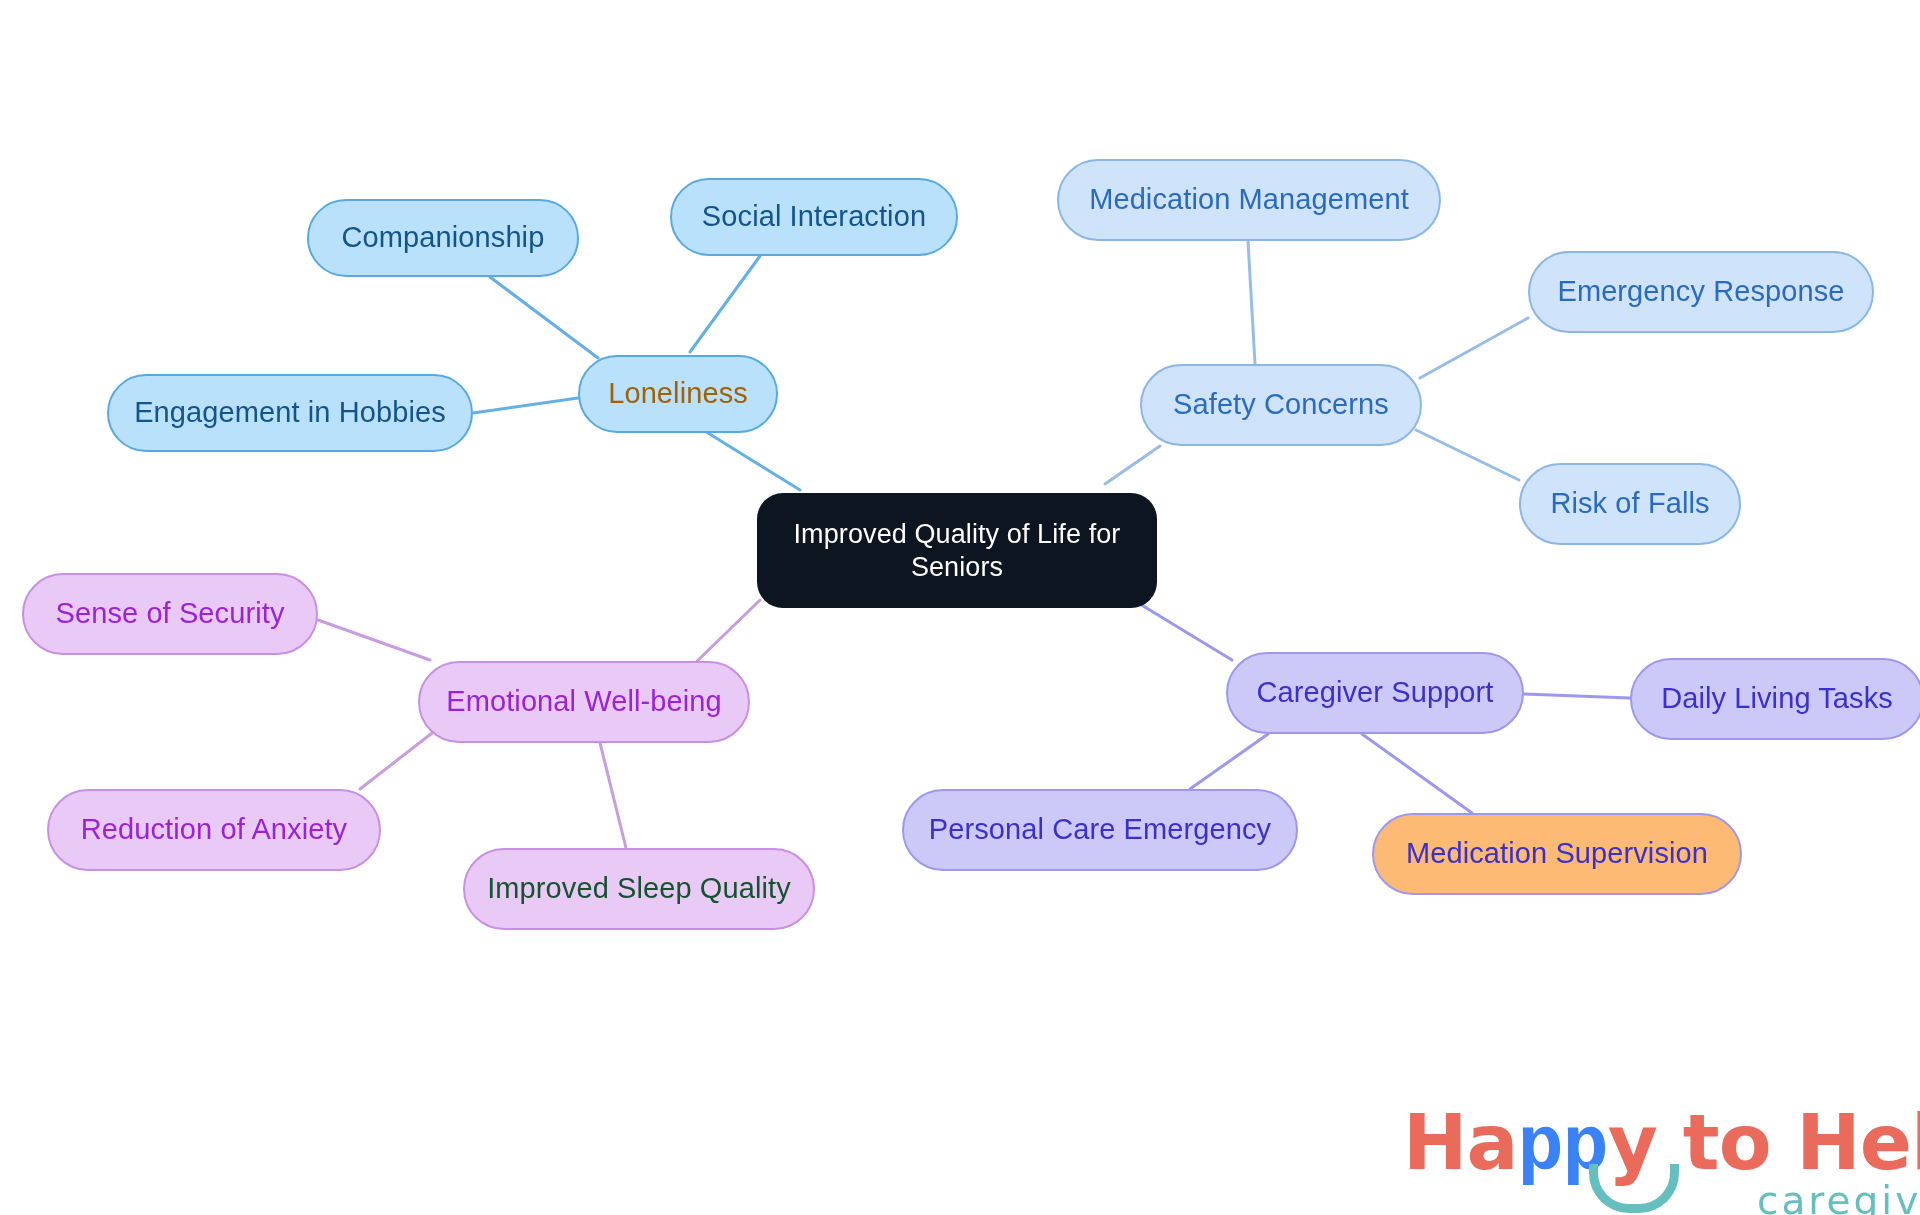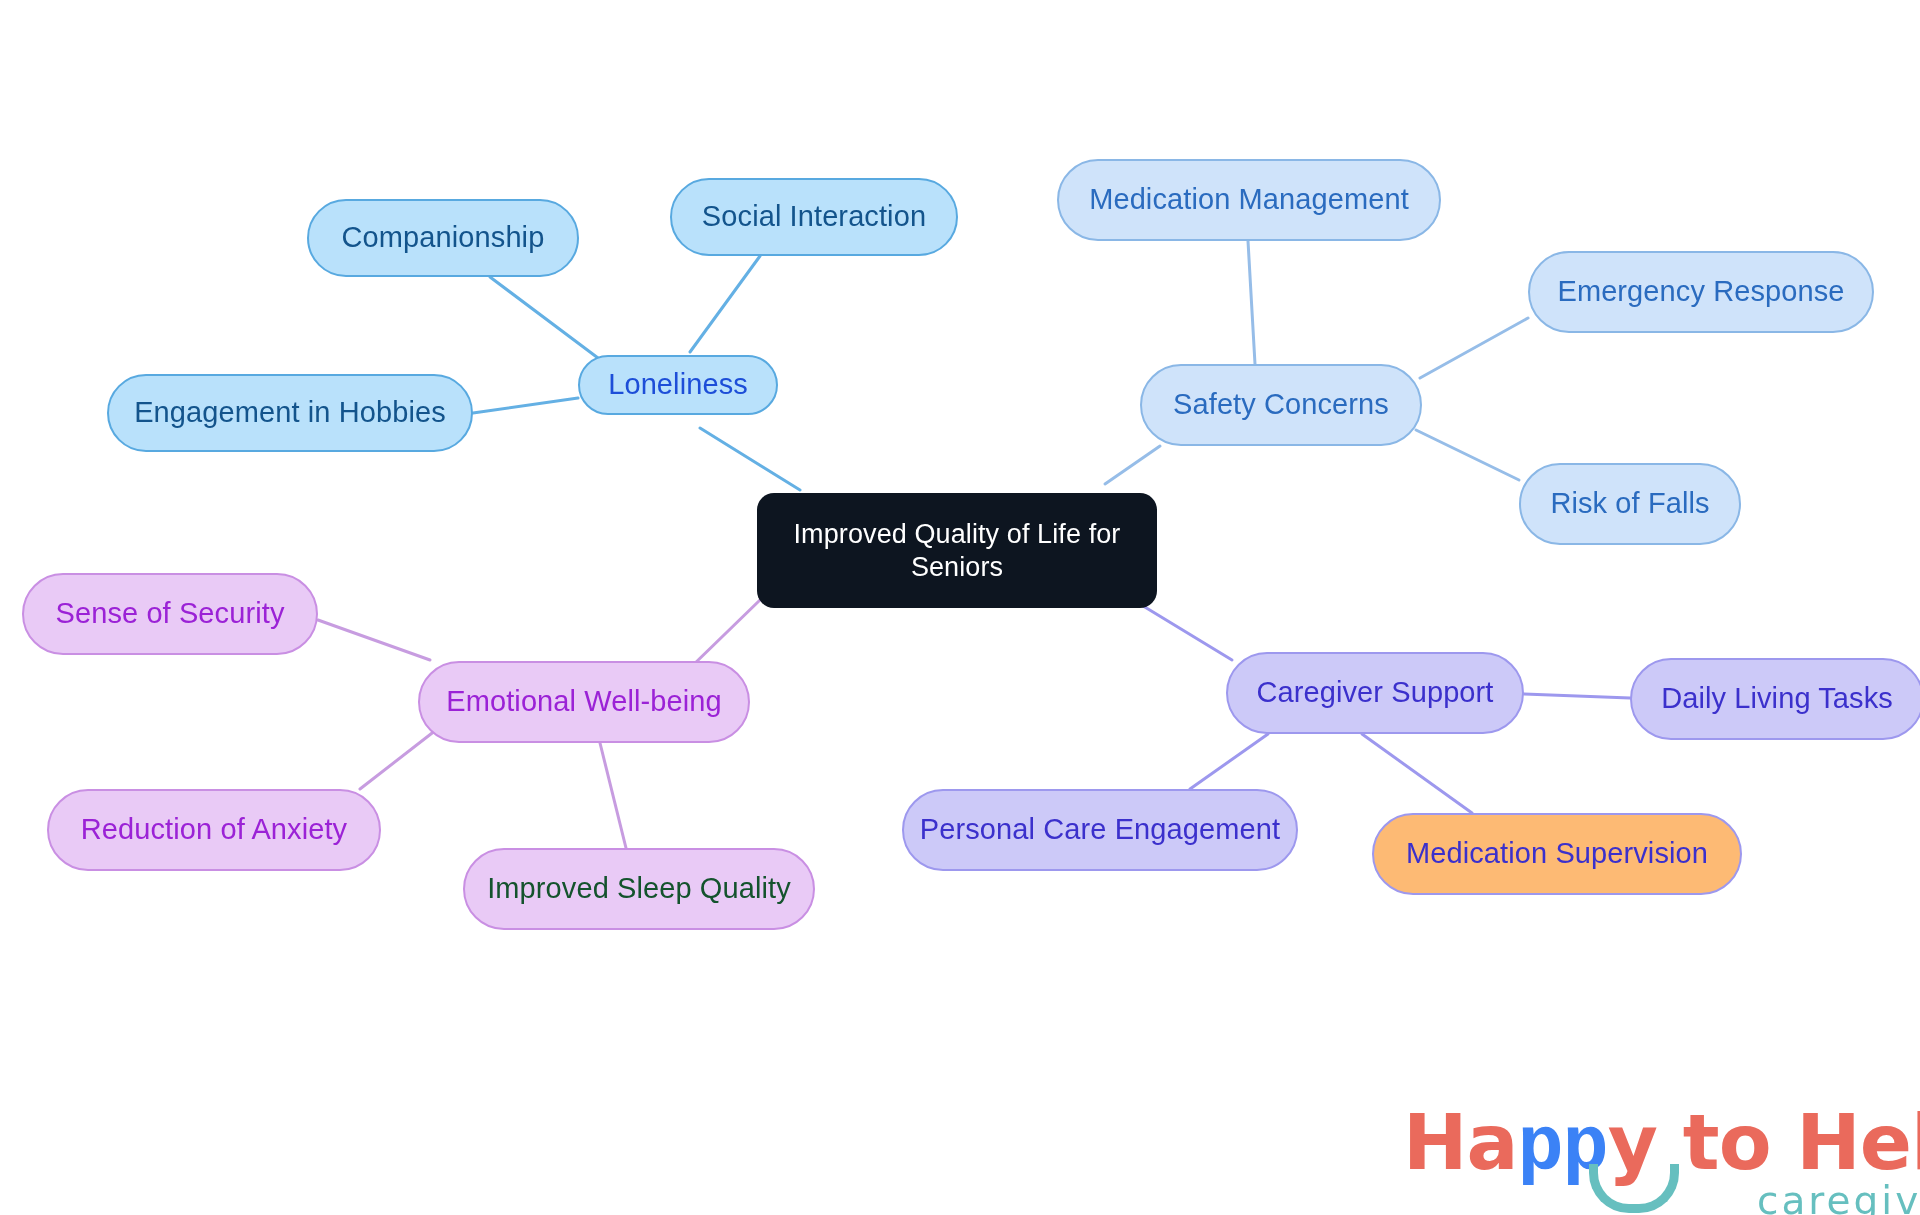--- a/index.html
+++ b/index.html
@@ -97,24 +97,24 @@
       <line x1="430" y1="660" x2="318" y2="620" stroke="#c79ce0" stroke-width="3" stroke-linecap="round"></line>
       <line x1="436" y1="730" x2="360" y2="789" stroke="#c79ce0" stroke-width="3" stroke-linecap="round"></line>
       <line x1="600" y1="743" x2="626" y2="848" stroke="#c79ce0" stroke-width="3" stroke-linecap="round"></line>
       <line x1="1130" y1="598" x2="1232" y2="660" stroke="#9d98ee" stroke-width="3" stroke-linecap="round"></line>
       <line x1="1524" y1="694" x2="1630" y2="698" stroke="#9d98ee" stroke-width="3" stroke-linecap="round"></line>
       <line x1="1268" y1="734" x2="1190" y2="789" stroke="#9d98ee" stroke-width="3" stroke-linecap="round"></line>
       <line x1="1362" y1="734" x2="1472" y2="813" stroke="#9d98ee" stroke-width="3" stroke-linecap="round"></line>
     </svg>
 
   <div id="node-layer">
-      <div class="node node-root" style="left: 757px; top: 493px; width: 400px; height: 115px; background: rgb(13, 21, 32); border-color: rgb(13, 21, 32); color: rgb(255, 255, 255); border-radius: 17px;">
+      <div class="node node-root" style="left: 757px; top: 493px; width: 400px; height: 115px; background: rgb(13, 21, 32); border-color: rgb(13, 21, 32); color: rgb(255, 255, 255);">
         <span>Improved Quality of Life for Seniors</span>
       </div>
-      <div class="node node-branch" style="left: 578px; top: 355px; width: 200px; height: 60px; background: rgb(185, 225, 251); border-color: rgb(88, 169, 224); color: #1d4ed8;">
+      <div class="node node-branch" style="left: 578px; top: 355px; width: 200px; height: 78px; background: rgb(185, 225, 251); border-color: rgb(88, 169, 224); color: #a16207;">
         <span>Loneliness</span>
       </div>
       <div class="node node-leaf" style="left: 307px; top: 199px; width: 272px; height: 78px; background: rgb(185, 225, 251); border-color: rgb(88, 169, 224); color: rgb(19, 84, 140);">
         <span>Companionship</span>
       </div>
       <div class="node node-leaf" style="left: 670px; top: 178px; width: 288px; height: 78px; background: rgb(185, 225, 251); border-color: rgb(88, 169, 224); color: rgb(19, 84, 140); text-align: center;">
         <span>Social Interaction</span>
       </div>
       <div class="node node-leaf" style="left: 107px; top: 374px; width: 366px; height: 78px; background: rgb(185, 225, 251); border-color: rgb(88, 169, 224); color: rgb(19, 84, 140);">
         <span>Engagement in Hobbies</span>
@@ -143,21 +143,21 @@
       <div class="node node-leaf" style="left: 463px; top: 848px; width: 352px; height: 82px; background: rgb(233, 202, 246); border-color: rgb(201, 143, 227); color: #14532d;">
         <span>Improved Sleep Quality</span>
       </div>
       <div class="node node-branch" style="left: 1226px; top: 652px; width: 298px; height: 82px; background: rgb(204, 201, 248); border-color: rgb(157, 152, 238); color: rgb(59, 48, 204);">
         <span>Caregiver Support</span>
       </div>
       <div class="node node-leaf" style="left: 1630px; top: 658px; width: 294px; height: 82px; background: rgb(204, 201, 248); border-color: rgb(157, 152, 238); color: rgb(59, 48, 204);">
         <span>Daily Living Tasks</span>
       </div>
       <div class="node node-leaf" style="left: 902px; top: 789px; width: 396px; height: 82px; background: rgb(204, 201, 248); border-color: rgb(157, 152, 238); color: rgb(59, 48, 204);">
-        <span>Personal Care Engagement</span>
+        <span>Personal Care Emergency</span>
       </div>
       <div class="node node-leaf" style="left: 1372px; top: 813px; width: 370px; height: 82px; background: #fdba74; border-color: rgb(157, 152, 238); color: rgb(59, 48, 204);">
         <span>Medication Supervision</span>
       </div>
     </div>
 
   <div id="logo" style="left: 1403px; top: 1104px;">
     <div class="logo-main">
       <span style="color: rgb(234, 106, 92);">Ha</span><span style="color: #3b82f6; font-family: Liberation Mono, monospace;">pp</span><span style="color: rgb(234, 106, 92);">y to Help</span>
       <span class="smile" style="border-top: none; border-right-color: rgb(102, 191, 191); border-bottom-color: rgb(102, 191, 191); border-left-color: rgb(102, 191, 191);"></span>

